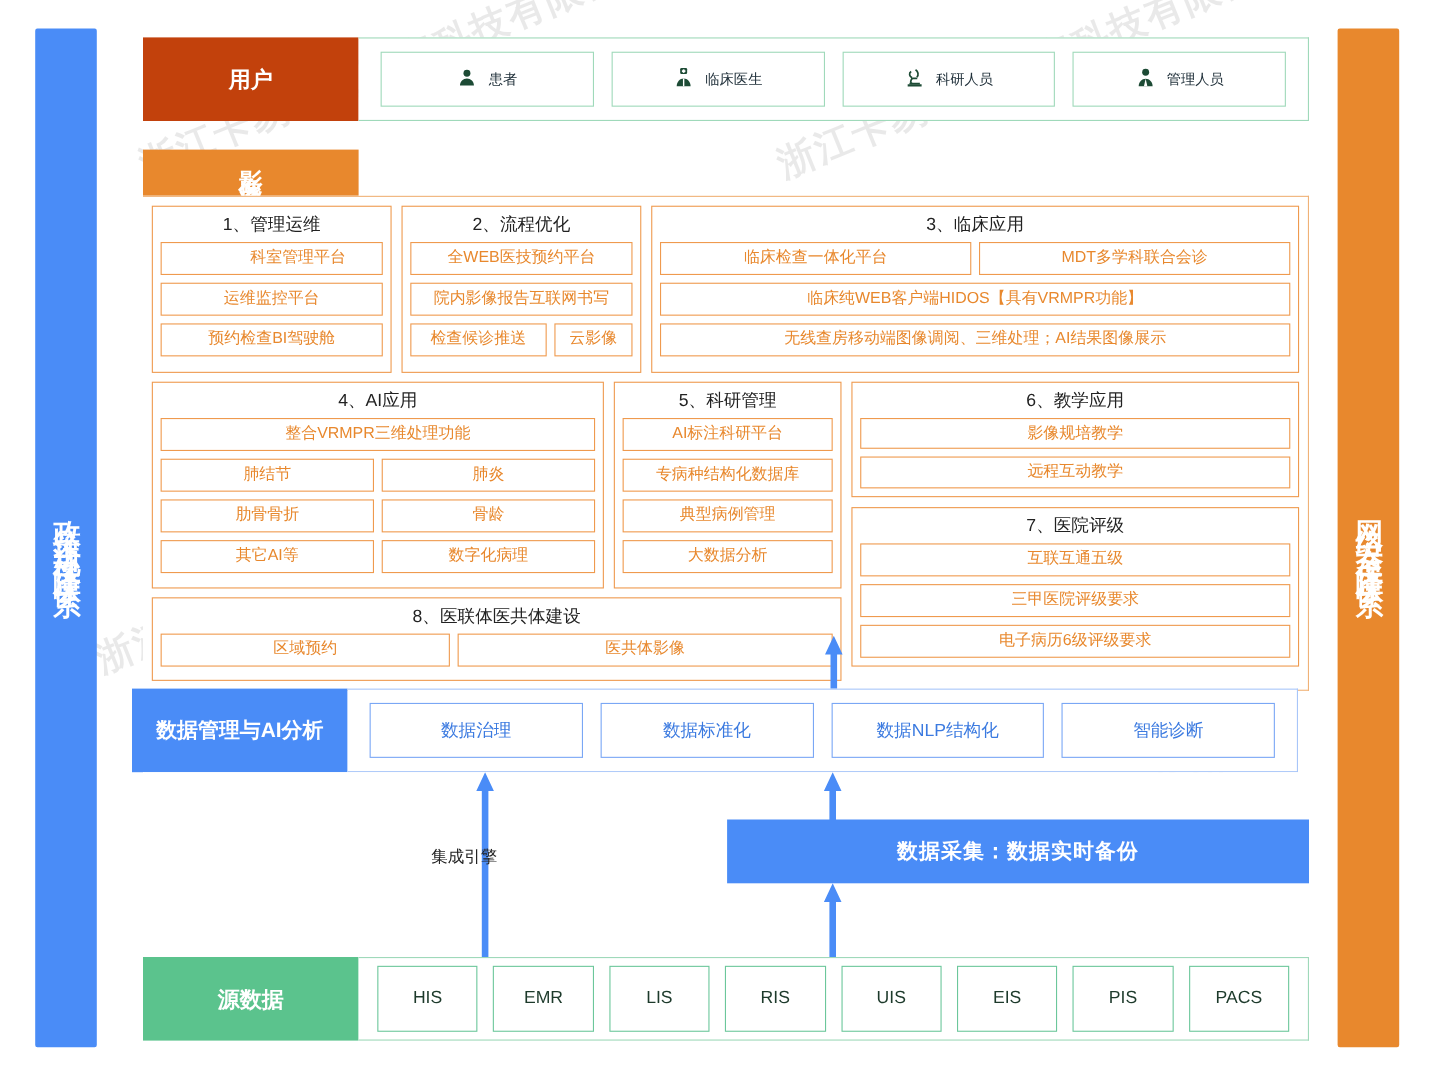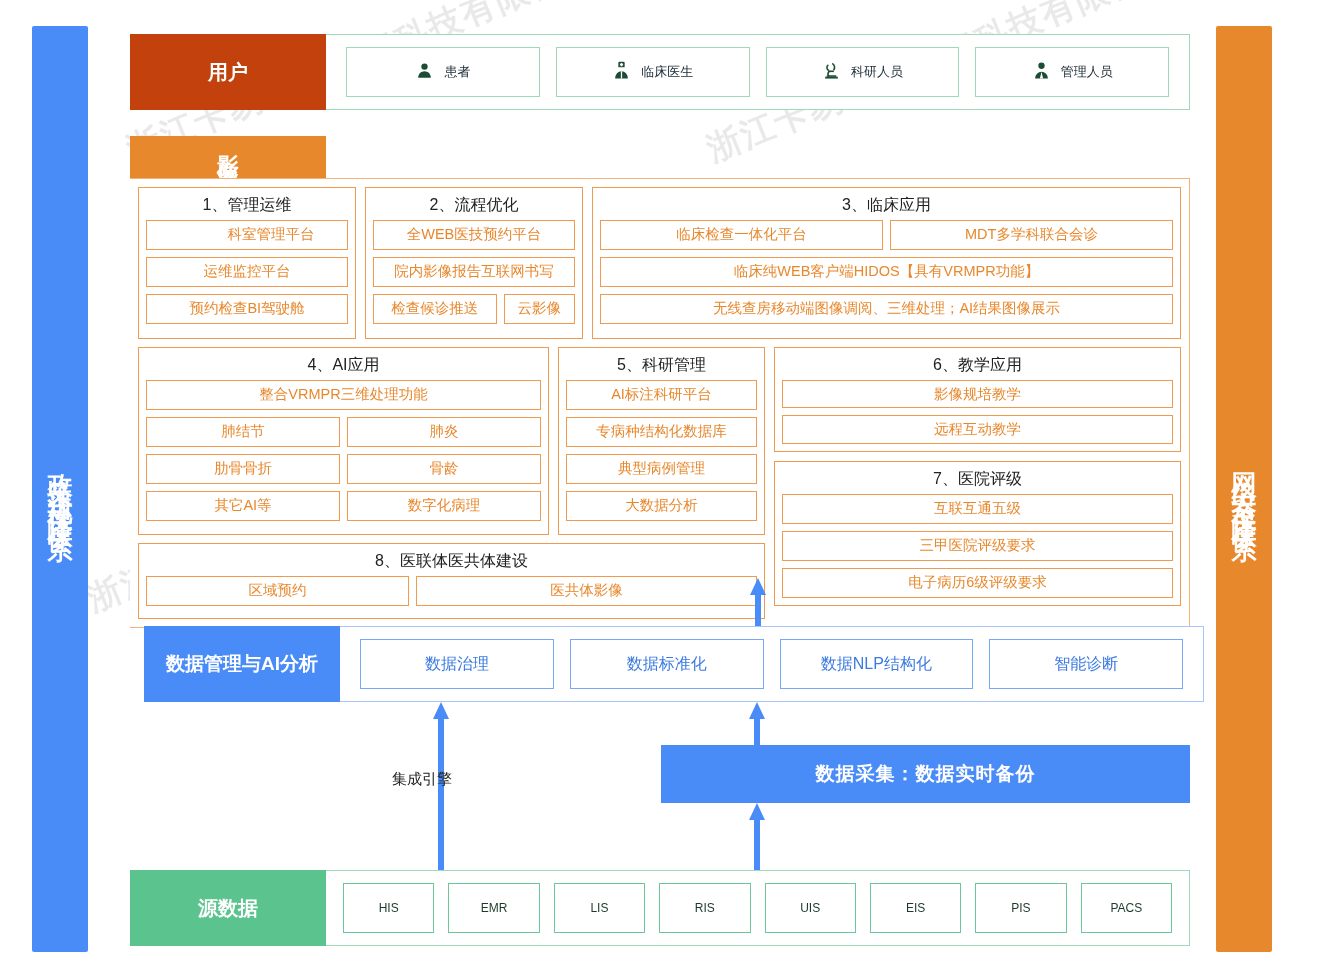--- a/index.html
+++ b/index.html
@@ -55,21 +55,21 @@
   .cell{border:1px solid #ef9a4e;box-sizing:border-box;background:#fff;
        display:flex;align-items:center;justify-content:center;
        color:#e8882d;font-size:14.5px;text-align:center;line-height:1.15;}
   .row{display:flex;gap:7px;}
   .row + .row{margin-top:7px;}
 
   .prow{display:flex;gap:9px;}
   .pcol{display:flex;flex-direction:column;}
 
   
-  #data-band{left:144px;top:626px;width:1060px;height:76px;justify-content:space-between;}
+  #data-band{left:120px;top:626px;width:1060px;height:76px;justify-content:space-between;}
   #data-band .band-label{width:196px;background:#4a8cf7;font-size:19px;}
   #data-band .band-body{background:#fff;border:1px solid #a8c6f9;border-left:none;
       justify-content:space-around;padding:0 12px;}
   .data-chip{flex:1;margin:0 8px;height:50px;border:1px solid #7aa7f5;background:#fff;
       display:flex;align-items:center;justify-content:center;
       font-size:16px;color:#3b7ae0;box-sizing:border-box;}
 
   
   #mid-zone{position:absolute;left:130px;top:702px;width:1060px;height:168px;
       background:#ffffff;border-left:1px solid #ffffff;}
@@ -77,23 +77,23 @@
       background:#4a8cf7;display:flex;align-items:center;justify-content:center;
       color:#fff;font-weight:bold;font-size:19px;letter-spacing:1px;}
   #integration-label{position:absolute;left:362px;top:770px;width:120px;
       text-align:center;font-size:15px;color:#222;}
 
   
   #source-band{left:130px;top:870px;width:1060px;height:76px;}
   #source-band .band-label{width:196px;background:#5bc38d;}
   #source-band .band-body{background:#fff;border:1px solid #9fd9ba;border-left:none;
       justify-content:space-around;padding:0 10px;}
-  .src-chip{flex:1;margin:0 7px;height:50px;border:1px solid #6cc79b;background:#fff;
+  .src-chip{flex:1;margin:0 7px;height:60px;border:1px solid #6cc79b;background:#fff;
       display:flex;align-items:center;justify-content:center;
-      font-size:12px;color:#1d3a2b;box-sizing:border-box;}
+      font-size:16px;color:#1d3a2b;box-sizing:border-box;}
 
   
   .arrow{position:absolute;}
 </style>
 </head>
 <body>
 
 <div class="stage">
 
   <div class="wm" style="left:120px;top:130px;">浙江卡易智慧医疗科技有限公司</div>

